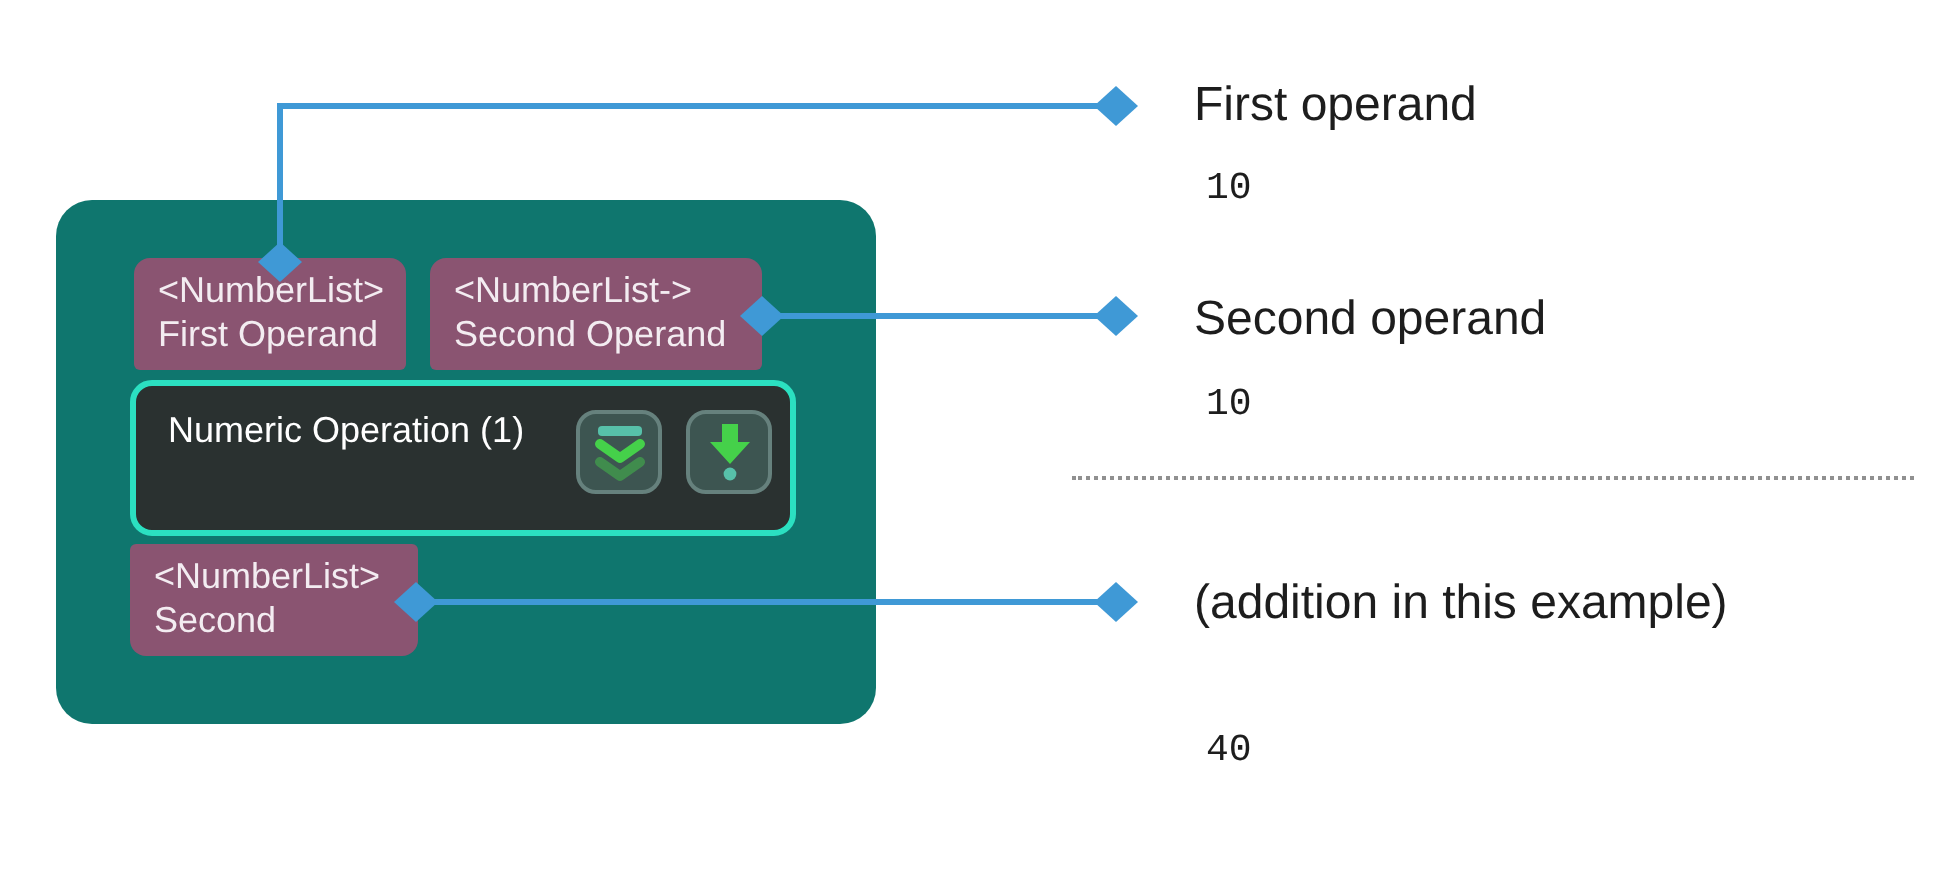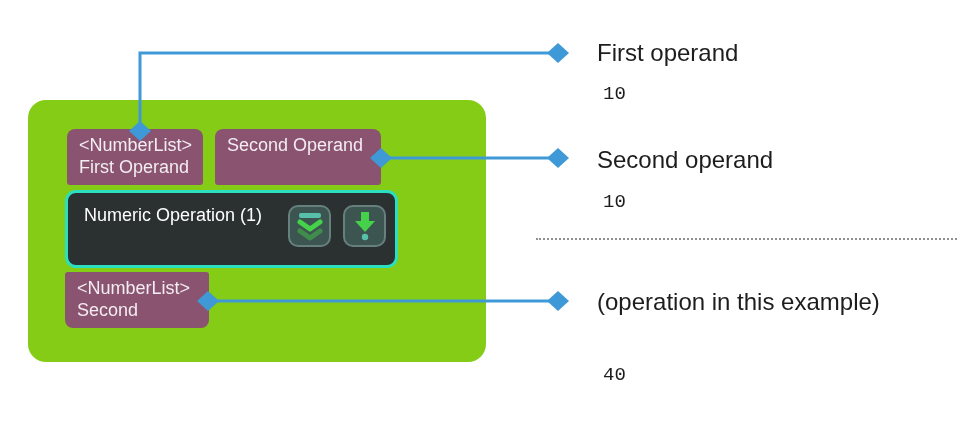--- a/index.html
+++ b/index.html
@@ -10,23 +10,22 @@
     background: #ffffff;
     font-family: "Liberation Sans", sans-serif;
     overflow: hidden;
   }
 
   
   .node {
     position: absolute;
     left: 28px; top: 100px;
     width: 410px; height: 262px;
-    background: #84cc16;
+    background: #0f766e;
     border-radius: 18px;
-    padding-left: 48px;
   }
   .port {
     position: absolute;
     background: #8a5471;
     color: #f3ecf1;
     font-size: 18px;
     line-height: 22px;
     padding: 5px 0 5px 12px;
     box-sizing: border-box;
     height: 56px;
@@ -113,20 +112,21 @@
 <div class="canvas">
 
   <div class="node">
 
     <div class="port port-first">
       <span>&lt;NumberList&gt;</span>
       <span>First Operand</span>
     </div>
 
     <div class="port port-second">
+      <span>&lt;NumberList-&gt;</span>
       <span>Second Operand</span>
     </div>
 
     <div class="op-box">
       <span class="op-title">Numeric Operation (1)</span>
 
       <button class="icon-btn btn-collapse">
         <svg width="30" height="30" viewBox="0 0 30 30">
           <rect x="4" y="2" width="22" height="5" rx="2" fill="#57c0a9"></rect>
           <polyline points="5,11 15,18 25,11" fill="none" stroke="#45d14a" stroke-width="5" stroke-linecap="round" stroke-linejoin="round"></polyline>
@@ -166,17 +166,17 @@
 
   <div class="ann-title t1">First operand</div>
   <div class="ann-value v1">10</div>
 
   <div class="ann-title t2">Second operand</div>
   <div class="ann-value v2">10</div>
 
   <div class="separator"></div>
 
   <div class="ann-title t3">
-    <div>(operation in this example)</div>
+    <div>(addition in this example)</div>
   </div>
   <div class="ann-value v3">40</div>
 
 </div>
 
 </body></html>

